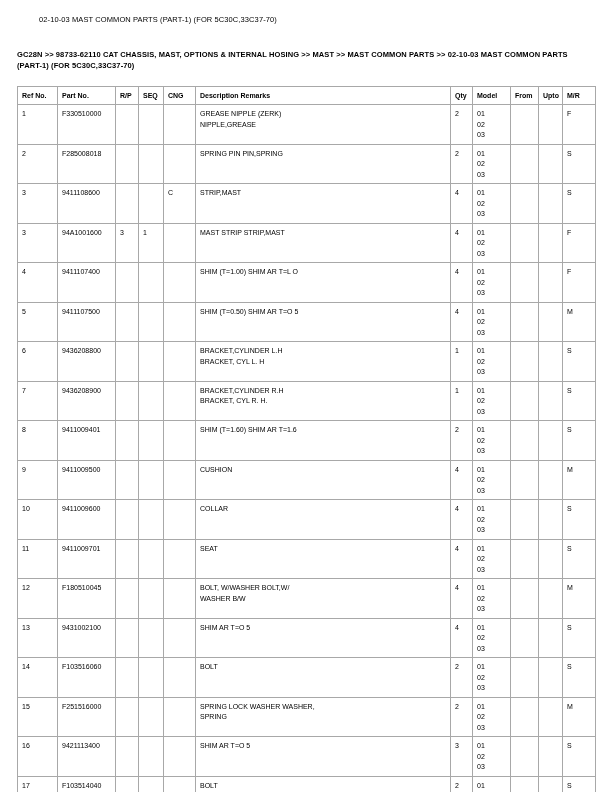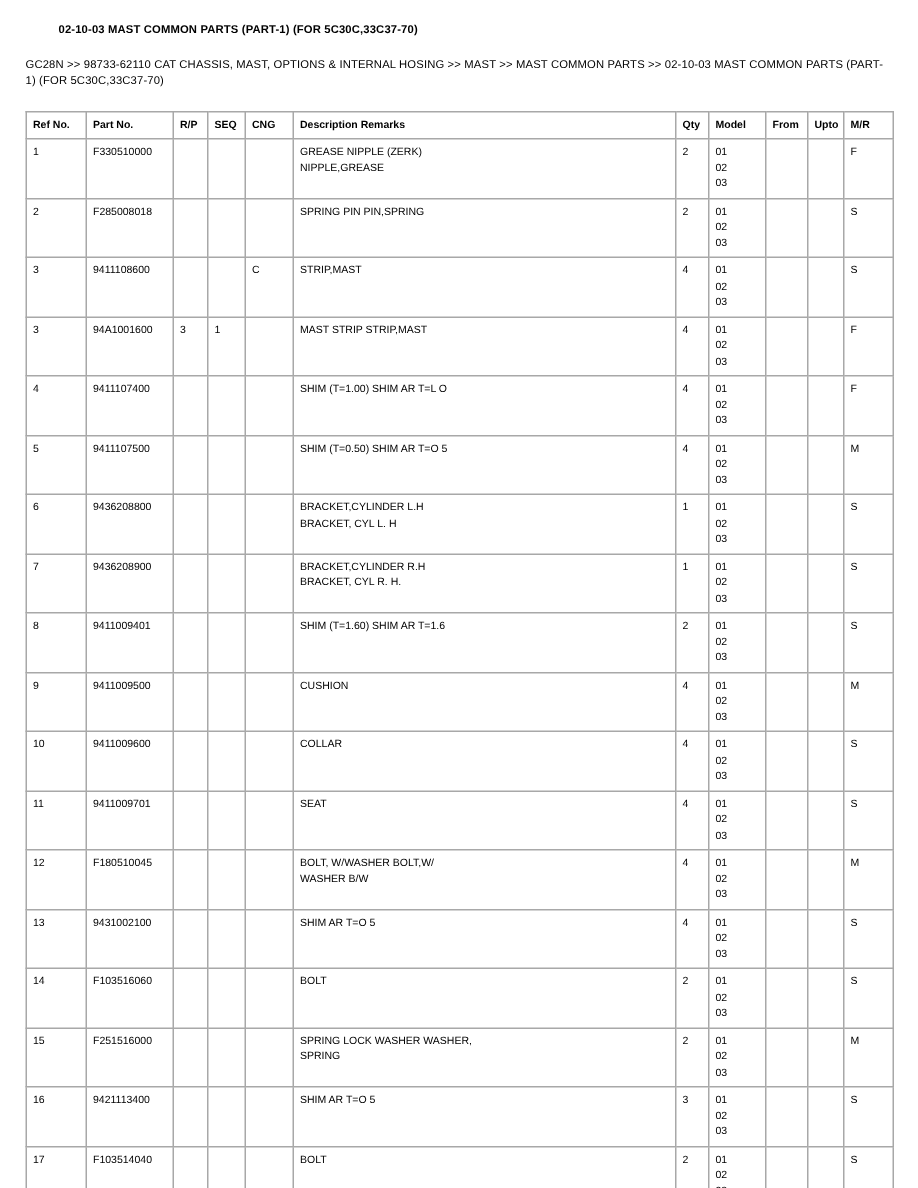--- a/index.html
+++ b/index.html
@@ -10,28 +10,28 @@
     overflow: hidden;
     font-family: "Liberation Sans", sans-serif;
     color: #000000;
     position: relative;
   }
   .page {
     padding: 15px 17px 0 17px;
   }
   .doc-title {
     font-size: 7.5px;
-    font-weight: bold;
+    font-weight: normal;
     letter-spacing: 0.1px;
-    margin-bottom: 13px;
+    margin-bottom: 25px;
     padding-left: 22px;
   }
   .breadcrumb {
     font-size: 7.5px;
-    font-weight: normal;
+    font-weight: bold;
     line-height: 11px;
     width: 576px;
     letter-spacing: 0.1px;
     margin-bottom: 15px;
   }
   table.parts {
     border-collapse: collapse;
     table-layout: fixed;
     width: 578px;
   }

